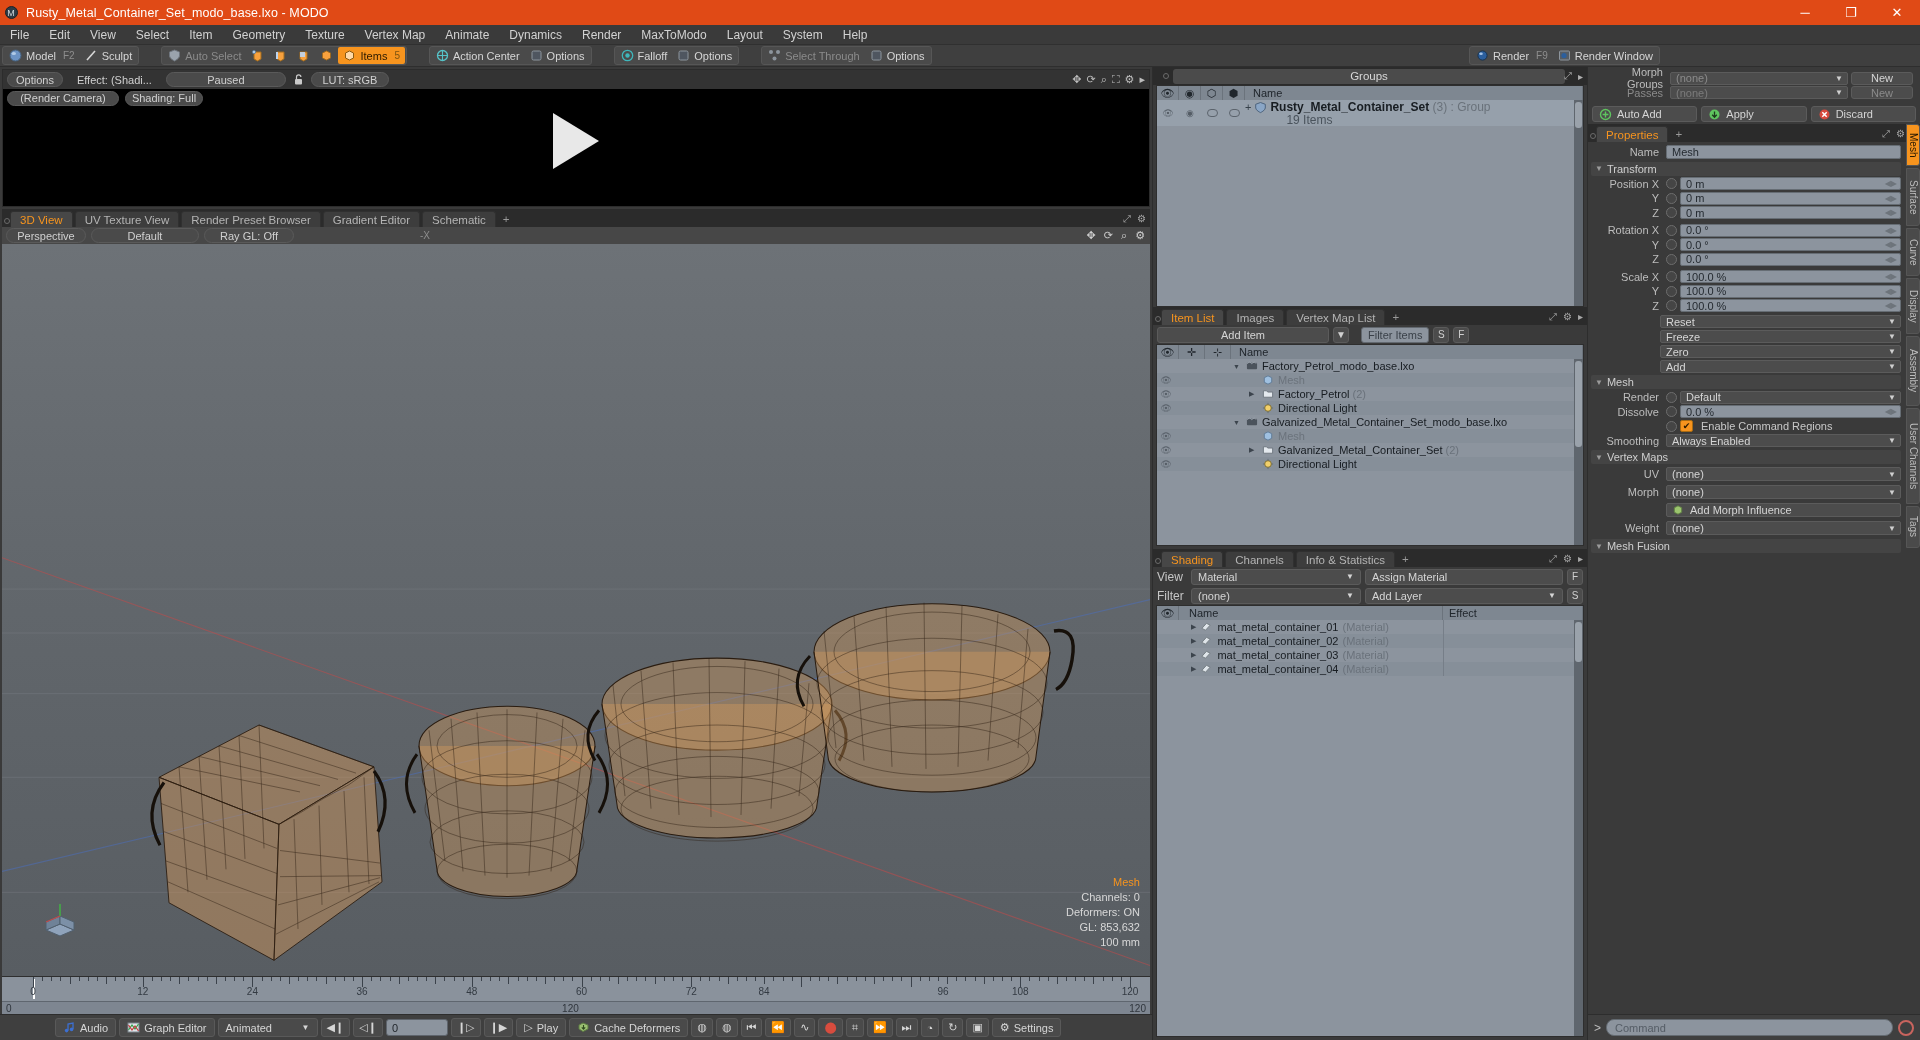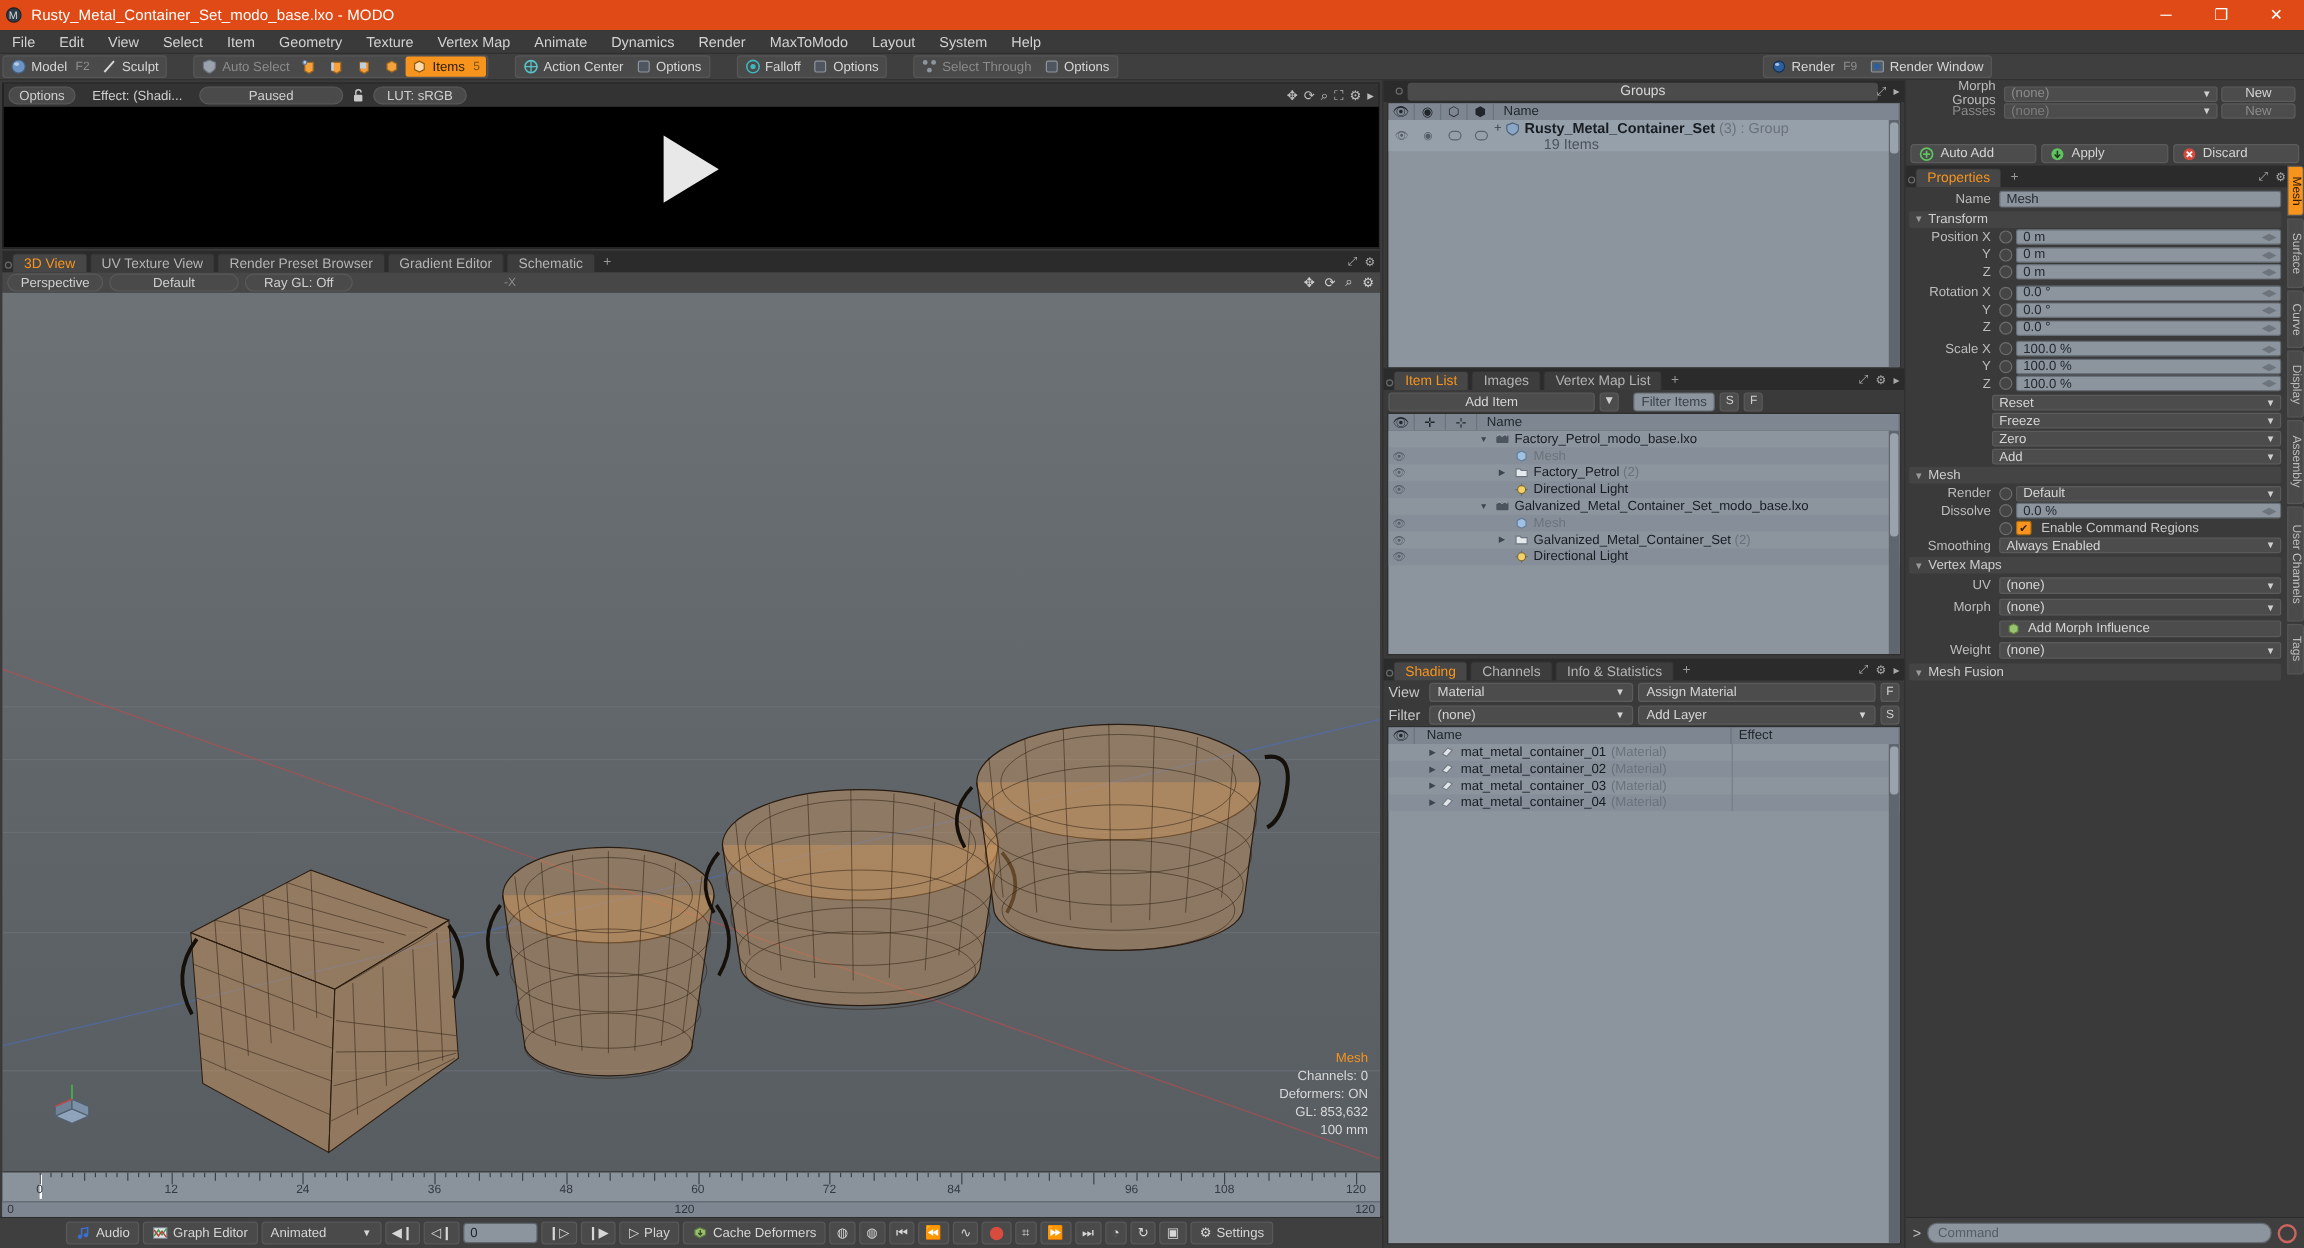--- a/index.html
+++ b/index.html
@@ -339,20 +339,24 @@
           </span>
           <div class="pill" style="width:78px">LUT: sRGB</div>
           <div class="pv-icons">
             <span>✥</span>
             <span>⟳</span>
             <span>⌕</span>
             <span>⛶</span>
             <span>⚙</span>
             <span>▸</span>
           </div>
+        </div>
+        <div class="pv-bar2">
+          <div class="pill" style="width:112px">(Render Camera)</div>
+          <div class="pill" style="width:78px">Shading: Full</div>
         </div>
         <div class="playtri"></div>
       </div>
 
       <div class="vp-wrap">
         <div class="tabrow">
           <span class="dot"></span>
           <div class="tab sel">3D View</div>
           <div class="tab">UV Texture View</div>
           <div class="tab">Render Preset Browser</div>
@@ -596,21 +600,21 @@
               <div class="tl-tick" style="left: 1109.72px; height: 4px;"></div>
               <div class="tl-tick" style="left: 1118.86px; height: 4px;"></div>
               <div class="tl-tick" style="left: 1128px; height: 10px;"></div>
               <div class="tl-num" style="left: 31px;">0</div>
               <div class="tl-num" style="left: 140.7px;">12</div>
               <div class="tl-num" style="left: 250.4px;">24</div>
               <div class="tl-num" style="left: 360.1px;">36</div>
               <div class="tl-num" style="left: 469.8px;">48</div>
               <div class="tl-num" style="left: 579.5px;">60</div>
               <div class="tl-num" style="left: 689.2px;">72</div>
-              <div class="tl-num" style="left: 793px;">84</div>
+              <div class="tl-num" style="left: 762px;">84</div>
               <div class="tl-num" style="left: 941px;">96</div>
               <div class="tl-num" style="left: 1018.3px;">108</div>
               <div class="tl-num" style="left: 1128px;">120</div>
             </div>
           <div class="tl-strip">
             <span>0</span>
             <span>120</span>
             <span>120</span>
           </div>
         </div>
@@ -1013,21 +1017,21 @@
           <div class="btn" style="width:62px;justify-content:center;height:13px">New</div>
         </div>
         <div class="prow">
           <span class="plabel" style="color:#8b8b8b">Passes</span>
           <div class="pval drop" style="flex:1;color:#7c7c7c">
             <span>(none)</span>
             <span class="caret">▼</span>
           </div>
           <div class="btn" style="width:62px;justify-content:center;height:13px;color:#8b8b8b">New</div>
         </div>
-        <div style="display:flex;gap:4px;margin-top:20px">
+        <div style="display:flex;gap:4px;margin-top:6px">
           <div class="btn" style="flex:1;justify-content:flex-start;gap:5px;height:16px">
             <span class="ic">
               <svg width="13" height="13" viewBox="0 0 13 13">
                   <circle cx="6.5" cy="6.5" r="5" fill="none" stroke="#5fc45f" stroke-width="1.4"></circle>
                   <path d="M6.5 3.6 V9.4 M3.6 6.5 H9.4" stroke="#5fc45f" stroke-width="1.4"></path>
                 </svg>
             </span>
             <span>Auto Add</span>
           </div>
           <div class="btn" style="flex:1;justify-content:flex-start;gap:5px;height:16px">

